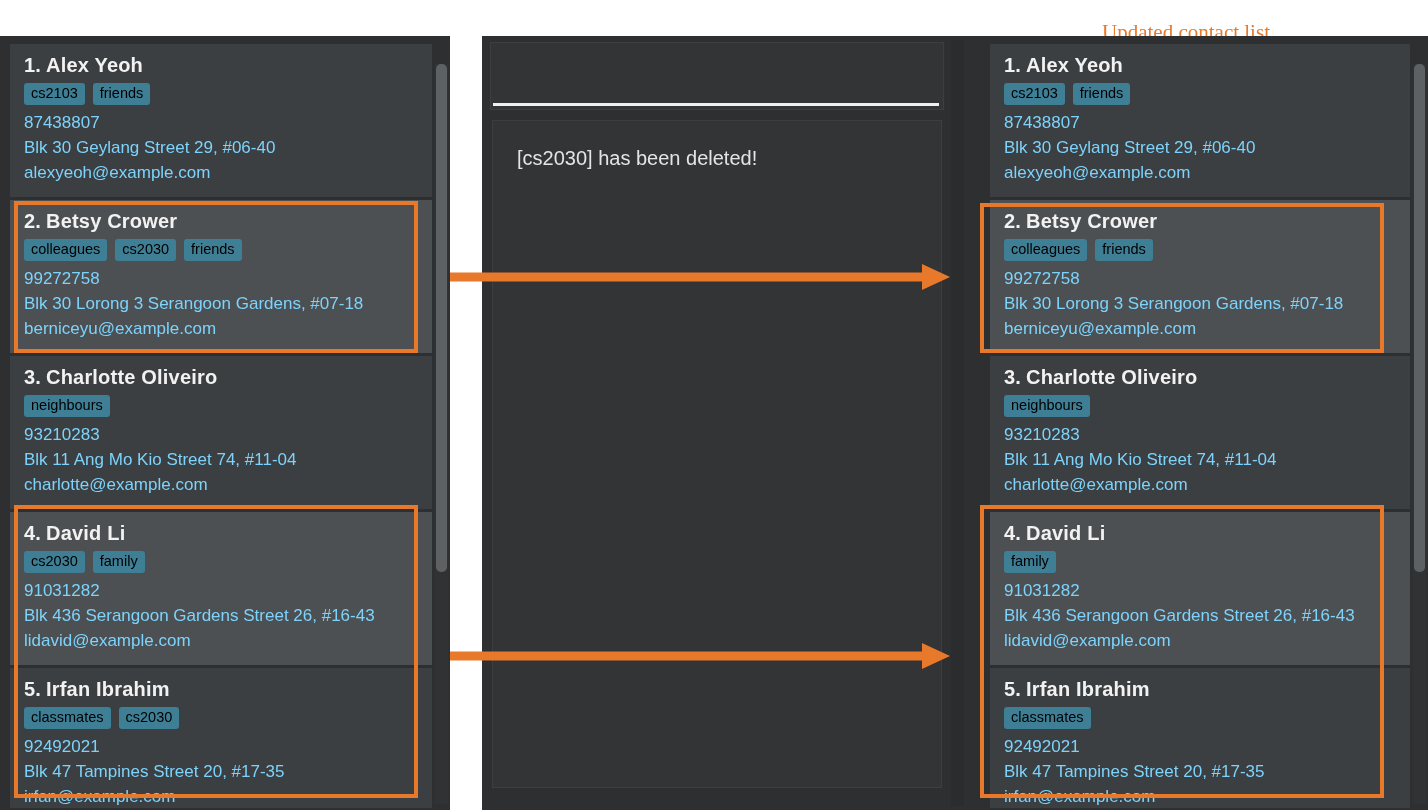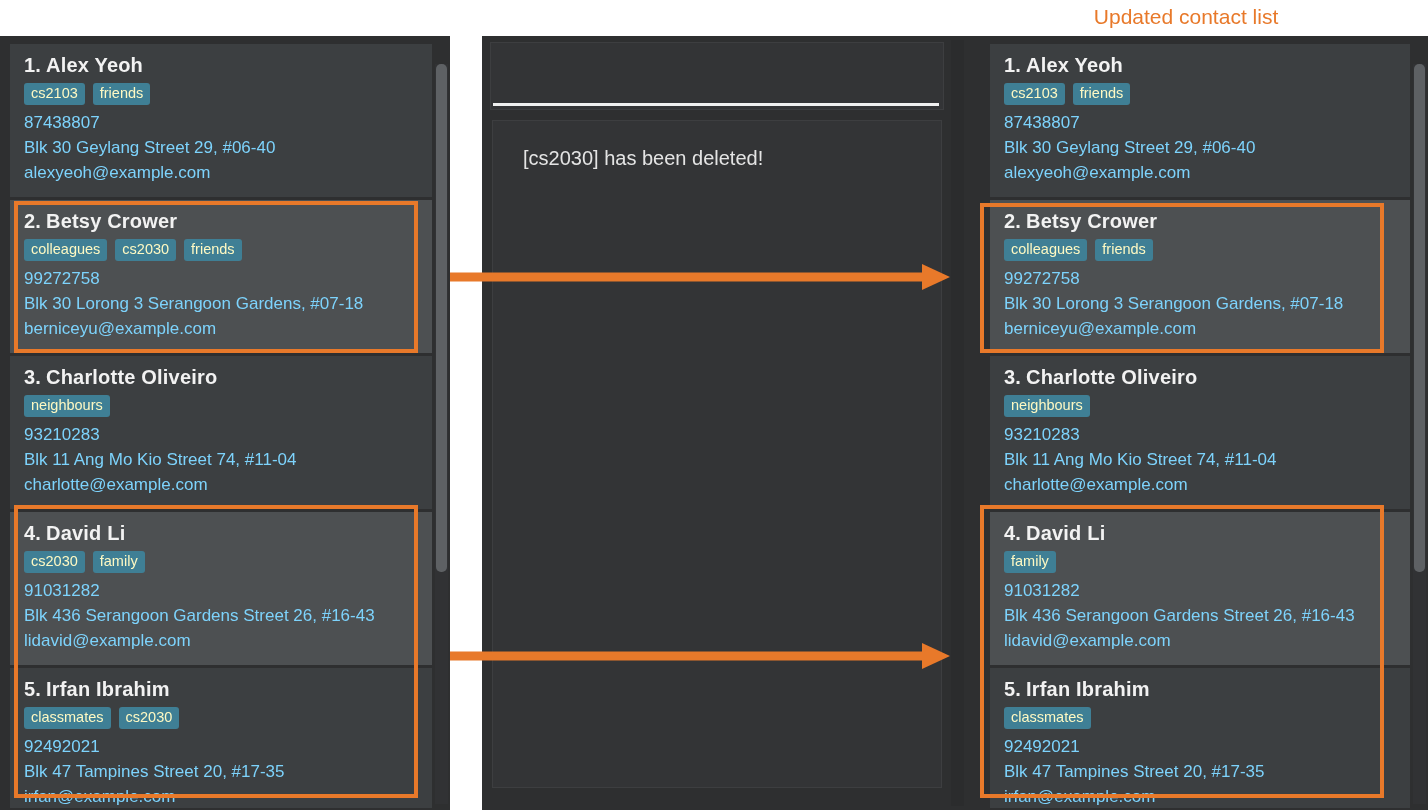--- a/index.html
+++ b/index.html
@@ -16,21 +16,21 @@
     position: absolute;
     color: #e8792a;
     font-size: 21px;
     line-height: 26px;
     text-align: center;
     white-space: nowrap;
     font-family: "Liberation Sans", sans-serif;
   }
   #cap-left  { left: 0;   top: 5px; width: 484px; }
   #cap-right { left: 944; top: 5px; width: 0; }
-  #cap-right { left: 944px; top: 4px; width: 484px; }
+  #cap-right { left: 944px; top: 19px; width: 484px; font-family: Liberation Serif, serif; }
 
   
   .panel { position: absolute; background: #2e2f30; overflow: hidden; }
   #panel-left   { left: 0px;   top: 36px; width: 450px; height: 774px; }
   #panel-mid    { left: 482px; top: 36px; width: 486px; height: 774px; }
   #panel-right  { left: 968px; top: 36px; width: 460px; height: 774px; }
 
   
   .list-view {
     position: absolute;
@@ -54,21 +54,21 @@
     font-weight: bold;
     letter-spacing: .2px;
     margin-bottom: 6px;
     white-space: nowrap;
   }
   .card-title .idx { display: inline-block; min-width: 22px; }
 
   .tags { display: flex; gap: 8px; margin-bottom: 5px; flex-wrap: wrap; }
   .tag {
     background: #3f7f95;
-    color: #fef9c3;
+    color: #000000;
     font-size: 14.5px;
     line-height: 19px;
     padding: 1px 7px 2px 7px;
     border-radius: 3px;
     white-space: nowrap;
   }
   .field {
     color: #7dd3fc;
     font-size: 17px;
     line-height: 25px;
@@ -104,21 +104,21 @@
     position: absolute; left: 14px; top: 18px;
     color: #e6e6e6; font-size: 19px;
   }
   .result-box {
     position: absolute;
     left: 10px; top: 84px; right: 26px; bottom: 22px;
     background: #333436;
     border: 1px solid #3d3e40;
   }
   .result-text {
-    position: absolute; left: 30px; top: 26px;
+    position: absolute; left: 24px; top: 26px;
     color: #e4e4e4; font-size: 20px;
     white-space: nowrap;
   }
 
   
   .annot {
     position: absolute;
     color: #e8792a;
     font-size: 21.5px;
     line-height: 32px;

